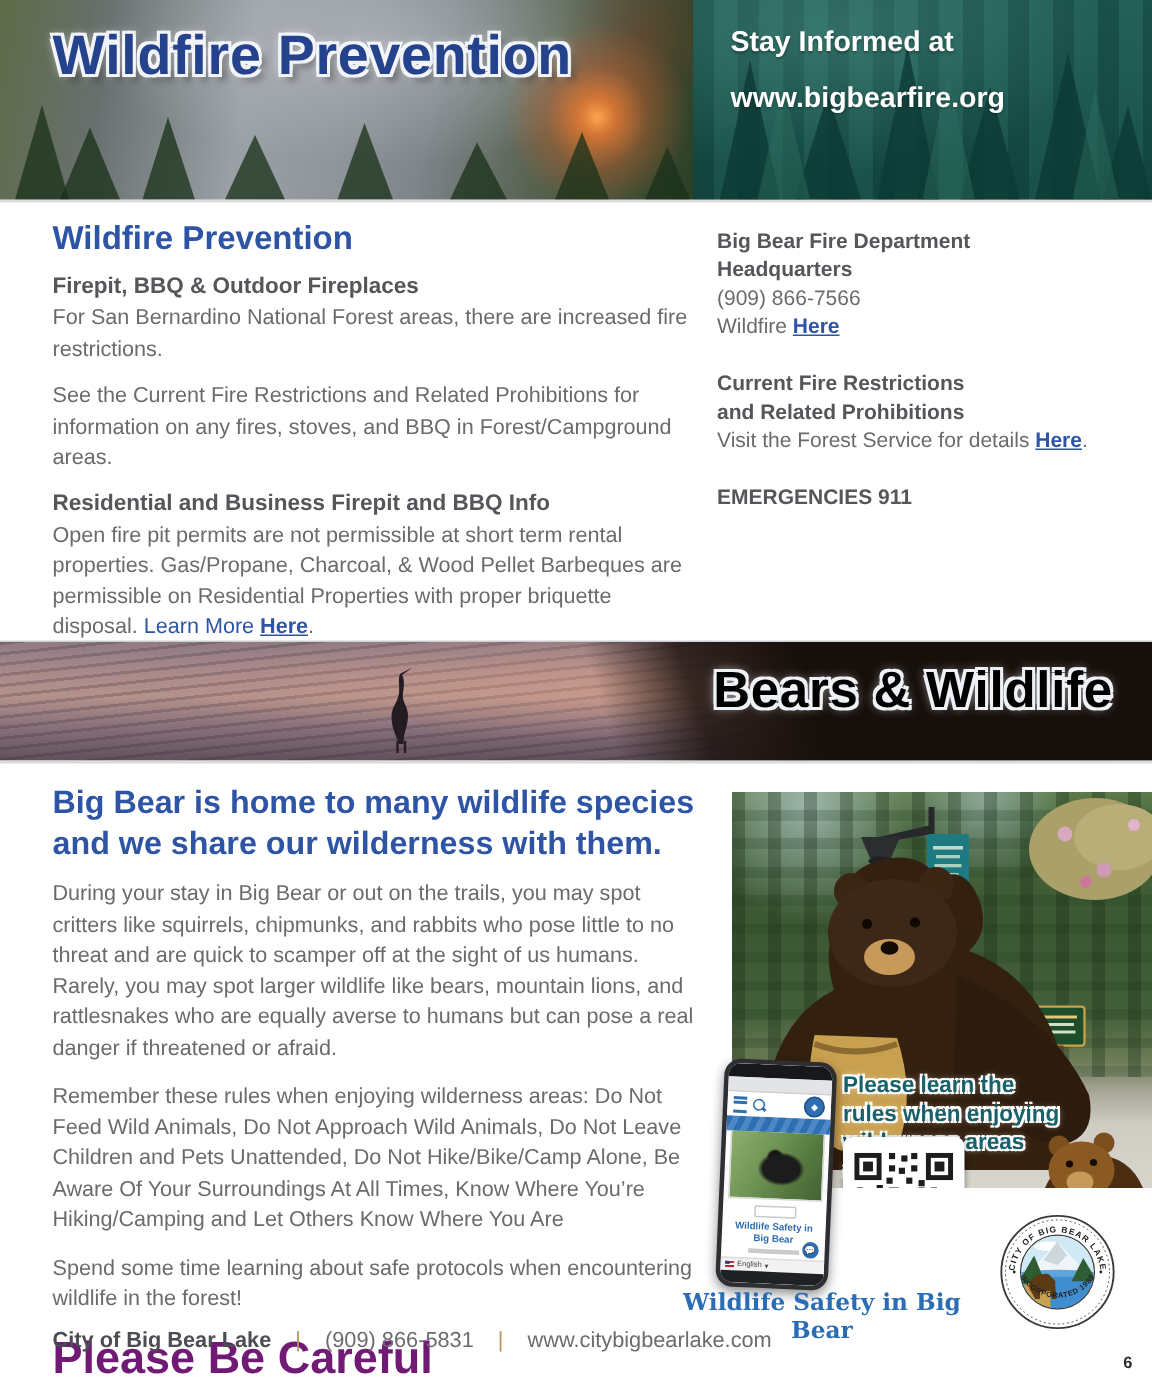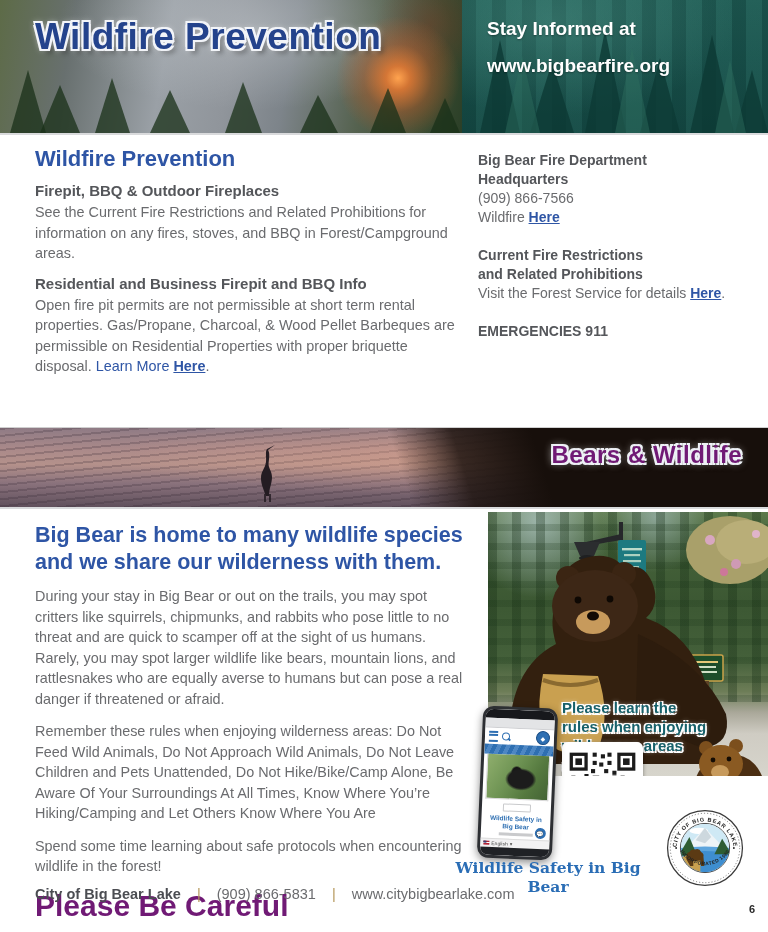--- a/index.html
+++ b/index.html
@@ -41,38 +41,38 @@
 
   
   .banner-bears{position:absolute;left:0;top:427px;width:768px;height:79px;overflow:hidden;
     border-top:1px solid #cfcfcf;border-bottom:2px solid #d9dadc;
     background:
       radial-gradient(ellipse at 62% 35%, rgba(236,170,140,.45), transparent 55%),
       repeating-linear-gradient(174deg, rgba(45,32,44,.22) 0 2px, transparent 2px 7px),
       linear-gradient(180deg,#8f7b85 0%,#ab8a8a 28%,#b4918b 46%,#8a727c 70%,#60505c 100%);}
   .banner-bears .shore{position:absolute;inset:0;
     background:linear-gradient(72deg, transparent 52%, rgba(30,20,16,.85) 60%, #170f0b 70%);}
-  .bears-title{position:absolute;right:26px;top:441px;font-size:24px;font-weight:bold;letter-spacing:.5px;
-    color:#701a75;
+  .bears-title{position:absolute;right:26px;top:441px;font-size:34px;font-weight:bold;letter-spacing:.5px;
+    color:#000000;
     text-shadow:-2px -2px 0 #eef1f6,2px -2px 0 #eef1f6,-2px 2px 0 #eef1f6,2px 2px 0 #eef1f6,
                 0 0 8px rgba(255,255,255,.9),3px 4px 5px rgba(0,0,0,.5);padding-left:17px;}
   .heron{position:absolute;left:248px;top:438px;}
 
   
   .col-left-2{position:absolute;left:35px;top:522px;width:436px;}
   .h-blue2{color:#2e55a5;font-size:21.5px;font-weight:bold;line-height:27px;margin:0 0 10px 0;}
   .body-p2{color:#6a6b6e;font-size:14.4px;line-height:20.5px;margin:0 0 12px 0;}
   .careful{color:#701a75;font-size:30px;font-weight:bold;margin:6px 0 0 0;}
   .footer-row{position:absolute;left:35px;top:886px;width:600px;font-size:14.5px;color:#6a6b6e;}
   .footer-row .org{color:#4b4d52;font-weight:bold;}
   .footer-row .sep{color:#b5975a;margin:0 12px;}
   .page-num{position:absolute;right:13px;top:903px;font-size:11px;font-weight:bold;color:#2b2b2b;}
 
   
-  .photo{position:absolute;left:488px;top:512px;width:280px;height:264px;overflow:hidden;
+  .photo{position:absolute;left:488px;top:528px;width:280px;height:264px;overflow:hidden;
     background:
       radial-gradient(circle at 18% 4%, rgba(205,225,238,.6), transparent 22%),
       radial-gradient(circle at 60% 2%, rgba(190,212,228,.5), transparent 18%),
       linear-gradient(180deg,#5d7a4b 0%,#46633a 10%,#3c5833 34%,#44603a 56%,#6d7d57 68%,#aaa89a 76%,#cfccc3 84%,#d7d5cc 100%);}
   .photo .foliage{position:absolute;left:0;top:0;width:100%;height:72%;
     background:repeating-linear-gradient(90deg, rgba(18,42,18,.30) 0 9px, transparent 9px 24px),
                repeating-linear-gradient(0deg, rgba(25,52,24,.20) 0 7px, transparent 7px 19px);}
   .overlay-text{position:absolute;left:74px;top:186px;font-size:15px;font-weight:bold;line-height:19px;
     color:#17616b;
     text-shadow:-1.5px -1.5px 0 #fff,1.5px -1.5px 0 #fff,-1.5px 1.5px 0 #fff,1.5px 1.5px 0 #fff,0 0 5px rgba(255,255,255,.9);}
@@ -153,20 +153,21 @@
     <div class="banner-title">Wildfire Prevention</div>
     <div class="stay-informed">
       <span>Stay Informed at</span><br>
       <span>www.bigbearfire.org</span>
     </div>
   </div>
 
   <div class="col-left-1">
     <div class="h-blue">Wildfire Prevention</div>
     <div class="h-sub">Firepit, BBQ &amp; Outdoor Fireplaces</div>
+    <p class="body-p">For San Bernardino National Forest areas, there are increased fire restrictions.</p>
     <p class="body-p">See the Current Fire Restrictions and Related Prohibitions for information on any fires, stoves, and BBQ in Forest/Campground areas.</p>
     <div class="h-sub">Residential and Business Firepit and BBQ Info</div>
     <p class="body-p"><span>Open fire pit permits are not permissible at short term rental properties. Gas/Propane, Charcoal, &amp; Wood Pellet Barbeques are permissible on Residential Properties with proper briquette disposal. </span><span class="link-plain">Learn More </span><span class="link">Here</span><span>.</span></p>
   </div>
 
   <div class="col-right-1">
     <div class="contact-block">
       <div class="contact-bold">Big Bear Fire Department</div>
       <div class="contact-bold">Headquarters</div>
       <div>(909) 866-7566</div>

